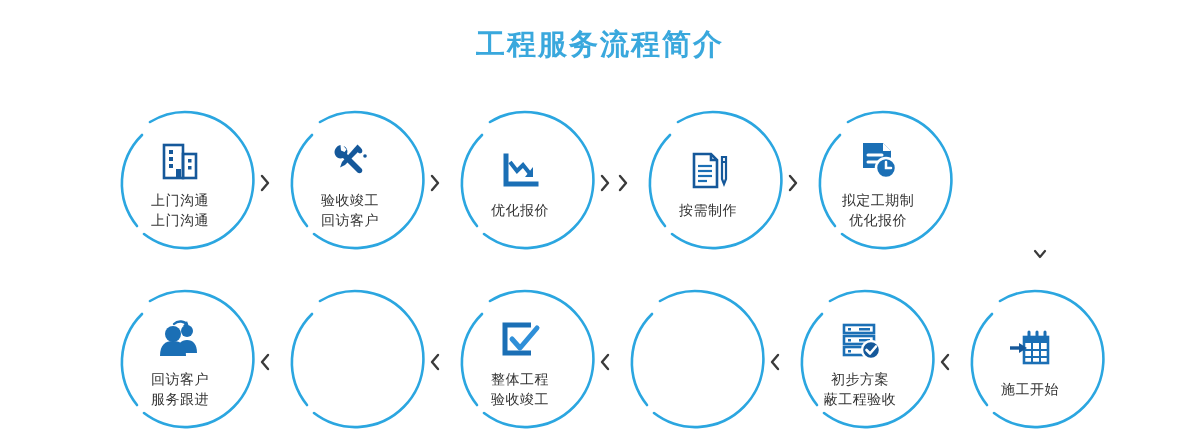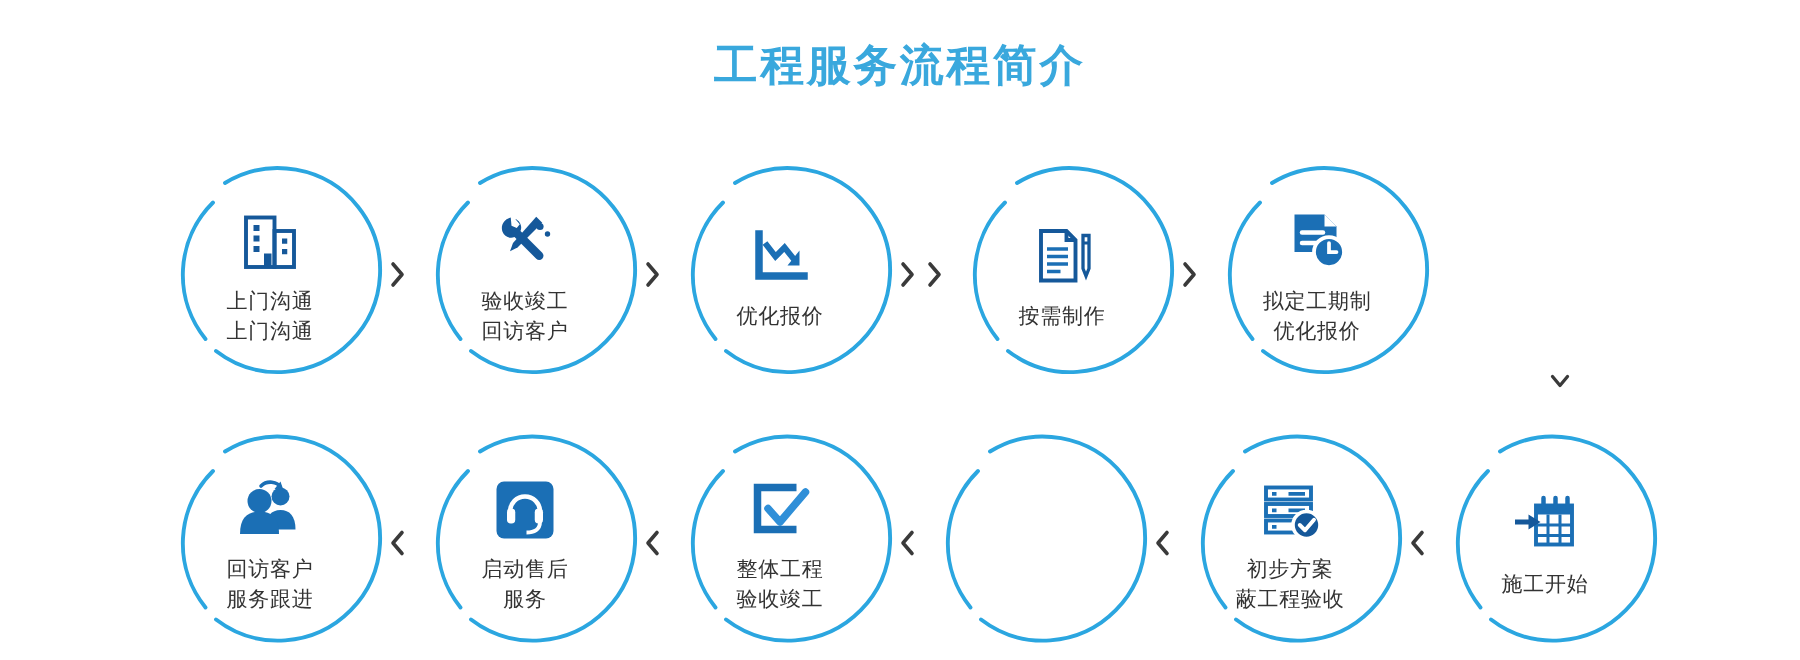--- a/index.html
+++ b/index.html
@@ -274,33 +274,20 @@
       <div class="sep">
         <svg width="18" height="22" viewBox="0 0 18 22" fill="none" stroke="#3a3a3a" stroke-width="2.4" stroke-linecap="round" stroke-linejoin="round">
           <polyline points="12,4 6,11 12,18"></polyline>
         </svg>
       </div>
       <div class="node">
         <svg class="ring" width="152" height="152" viewBox="0 0 152 152" fill="none">
           <path d="M 46 15 A 68 68 0 1 1 40 127" stroke="#2ba6e0" stroke-width="2.6" stroke-linecap="round" fill="none"></path>
           <path d="M 33 119 A 68 68 0 0 1 38 28" stroke="#2ba6e0" stroke-width="2.6" stroke-linecap="round" fill="none"></path>
         </svg>
-        <div class="node-inner">
-          <div class="icon">
-            <svg width="46" height="46" viewBox="0 0 46 46">
-              <rect x="4" y="4" width="38" height="38" rx="5" fill="#1b6fb5"></rect>
-              <path d="M13 24 A10 10 0 0 1 33 24" fill="none" stroke="#ffffff" stroke-width="3"></path>
-              <rect x="11" y="22" width="5.5" height="10" rx="2.5" fill="#ffffff"></rect>
-              <rect x="29.5" y="22" width="5.5" height="10" rx="2.5" fill="#ffffff"></rect>
-              <path d="M33 31 C33 36 29 38 24 38" fill="none" stroke="#ffffff" stroke-width="2.6"></path>
-            </svg>
-          </div>
-          <div class="label">启动售后</div>
-          <div class="label">服务</div>
-        </div>
       </div>
       <div class="sep">
         <svg width="18" height="22" viewBox="0 0 18 22" fill="none" stroke="#3a3a3a" stroke-width="2.4" stroke-linecap="round" stroke-linejoin="round">
           <polyline points="12,4 6,11 12,18"></polyline>
         </svg>
       </div>
       <div class="node">
         <svg class="ring" width="152" height="152" viewBox="0 0 152 152" fill="none">
           <path d="M 46 15 A 68 68 0 1 1 40 127" stroke="#2ba6e0" stroke-width="2.6" stroke-linecap="round" fill="none"></path>
           <path d="M 33 119 A 68 68 0 0 1 38 28" stroke="#2ba6e0" stroke-width="2.6" stroke-linecap="round" fill="none"></path>

